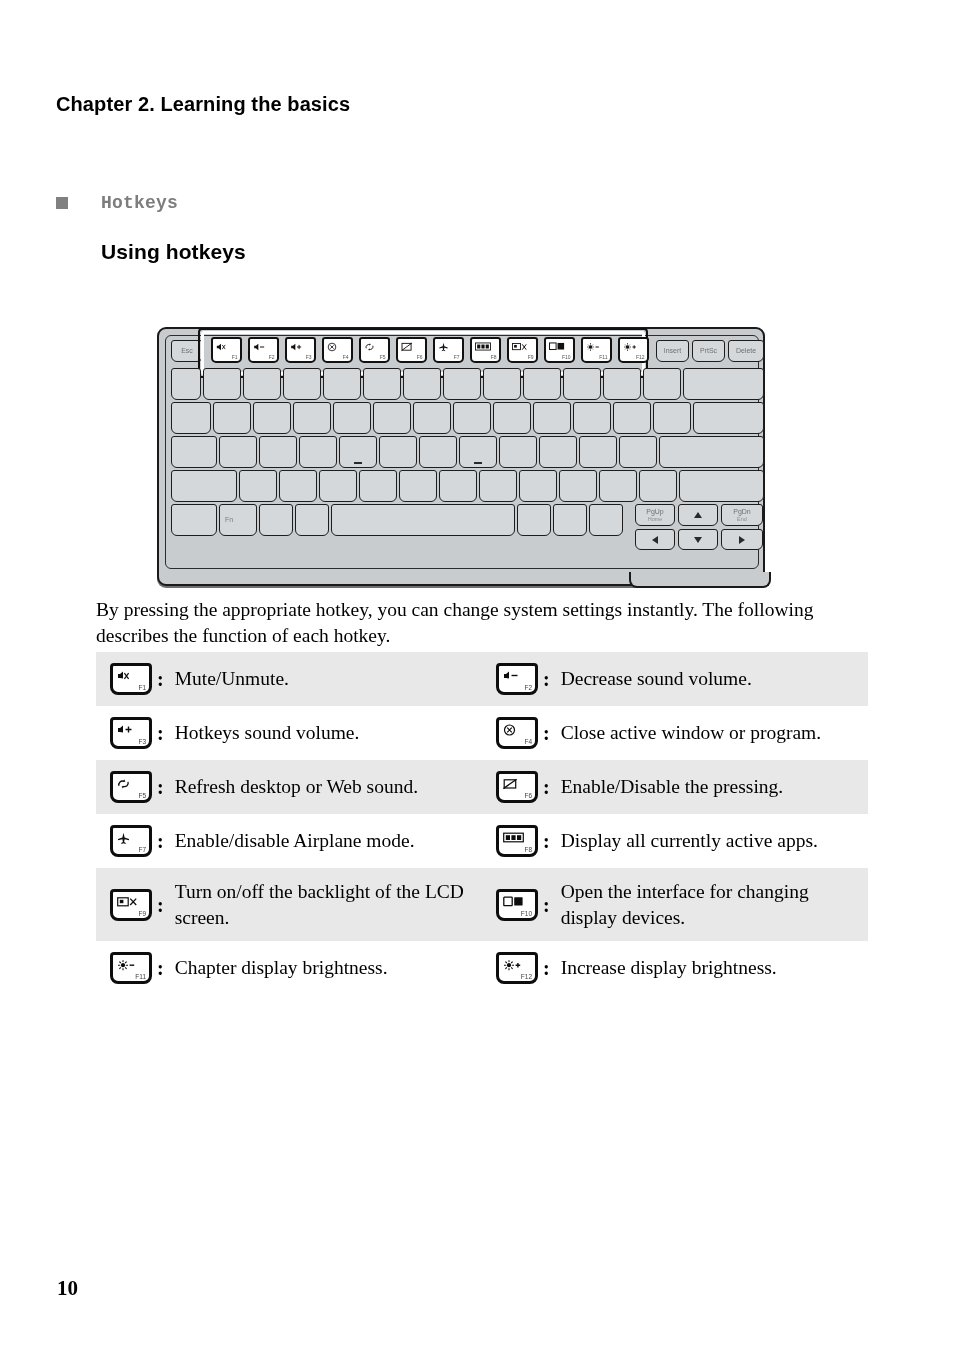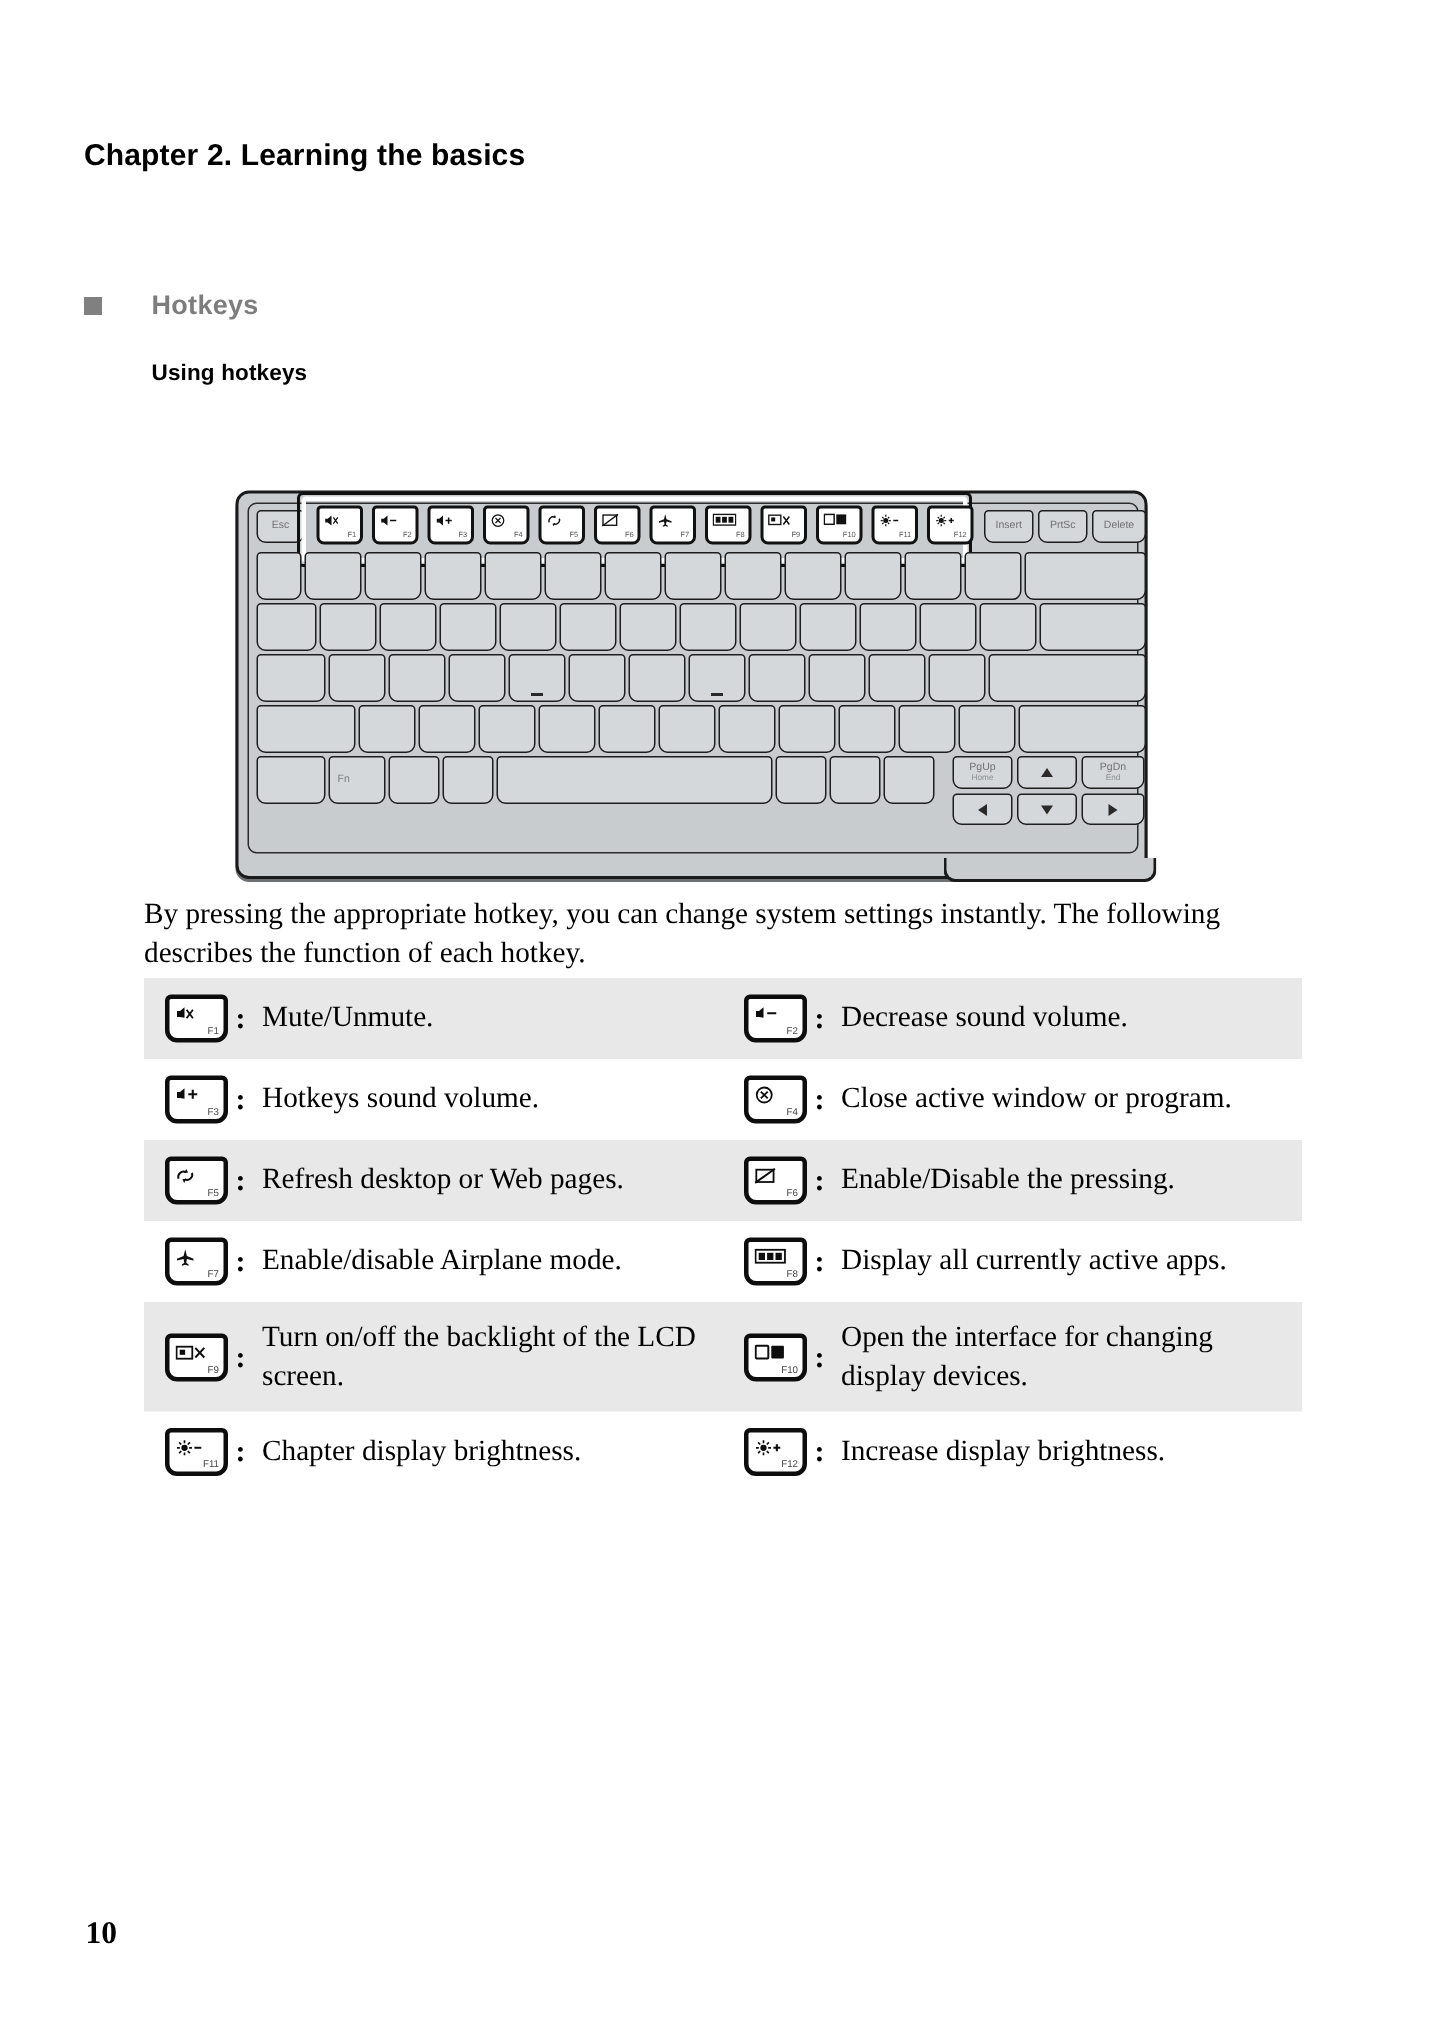--- a/index.html
+++ b/index.html
@@ -12,27 +12,27 @@
 
   
   .chapter-title{
     position:absolute;left:56px;top:93px;
     font-family:"Liberation Sans",sans-serif;
     font-weight:bold;font-size:20px;letter-spacing:.1px;color:#000;
   }
   .section-row{position:absolute;left:56px;top:193px;display:flex;align-items:center;gap:0;}
   .sec-bullet{width:12px;height:12px;background:#808080;display:inline-block;margin-right:33px;}
   .section-title{
-    font-family:Liberation Sans, sans-serif;font-weight:bold;
+    font-family:Liberation Mono, monospace;font-weight:bold;
     font-size:18px;color:#7d7d7d;letter-spacing:.2px;
   }
   .subsection-title{
     position:absolute;left:101px;top:240px;
     font-family:"Liberation Sans",sans-serif;font-weight:bold;
-    font-size:15px;color:#000;letter-spacing:.1px;
+    font-size:21px;color:#000;letter-spacing:.1px;
   }
   .intro-text{
     position:absolute;left:96px;top:280px;width:800px;
     font-size:19.5px;line-height:26px;
   }
   .body-text{
     position:absolute;left:96px;top:597px;width:790px;
     font-size:19.5px;line-height:25.5px;
   }
   .page-number{
@@ -472,21 +472,21 @@
                       <path d="M2 7.8a3.6 3.6 0 014.9-4.4" fill="none" stroke="#0d0d0d" stroke-width="1.3"></path>
                       <path d="M11 3.9a3.6 3.6 0 01-4.9 4.4" fill="none" stroke="#0d0d0d" stroke-width="1.3"></path>
                       <path d="M7.2 1.3l1.2 2.4-2.6 0.3z" fill="#0d0d0d"></path>
                       <path d="M5.8 10.6l-1.2-2.4 2.6-0.3z" fill="#0d0d0d"></path>
                     </svg>
                 </span>
                 <span class="kn">F5</span>
               </span>
             </div>
             <span class="hk-colon">:</span>
-            <span class="hk-desc">Refresh desktop or Web pages.</span>
+            <span class="hk-desc">Refresh desktop or Web sound.</span>
           </div>
         </td>
         <td>
           <div class="hk-cell">
             <div class="hk-keycap-wrap">
               <span class="keycap">
                 <span class="kg">
                   <svg width="15" height="12" viewBox="0 0 15 12">
                       <rect x="1.2" y="1.8" width="11.5" height="8.2" fill="none" stroke="#0d0d0d" stroke-width="1.2"></rect>
                       <path d="M0.4 10.6L13.6 1.2" stroke="#0d0d0d" stroke-width="1.3"></path>

